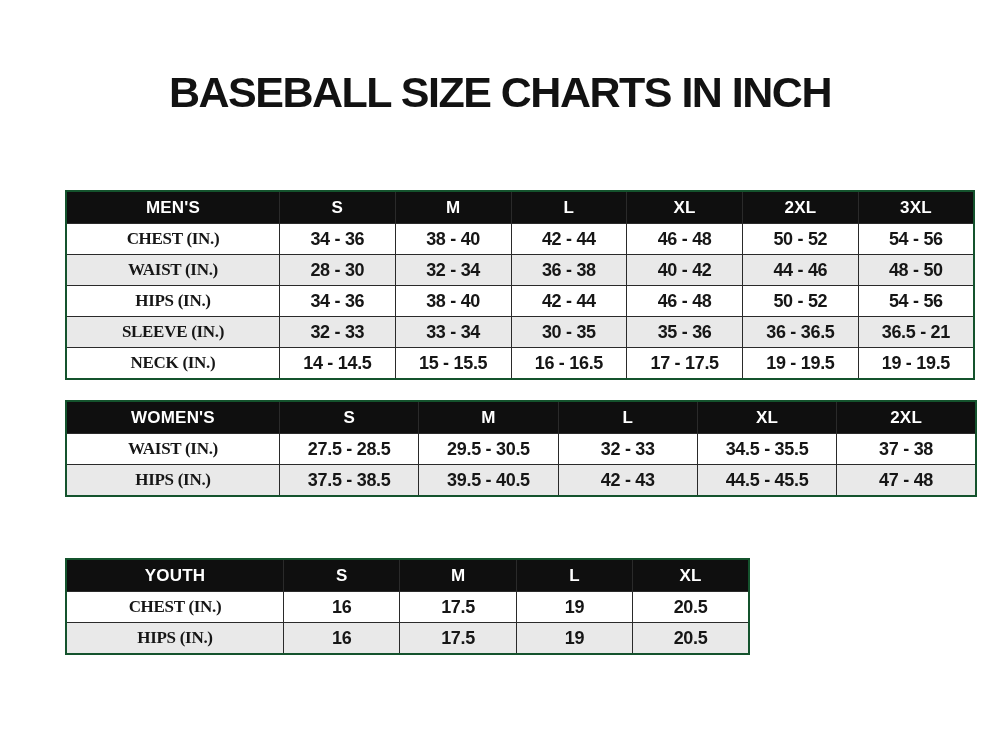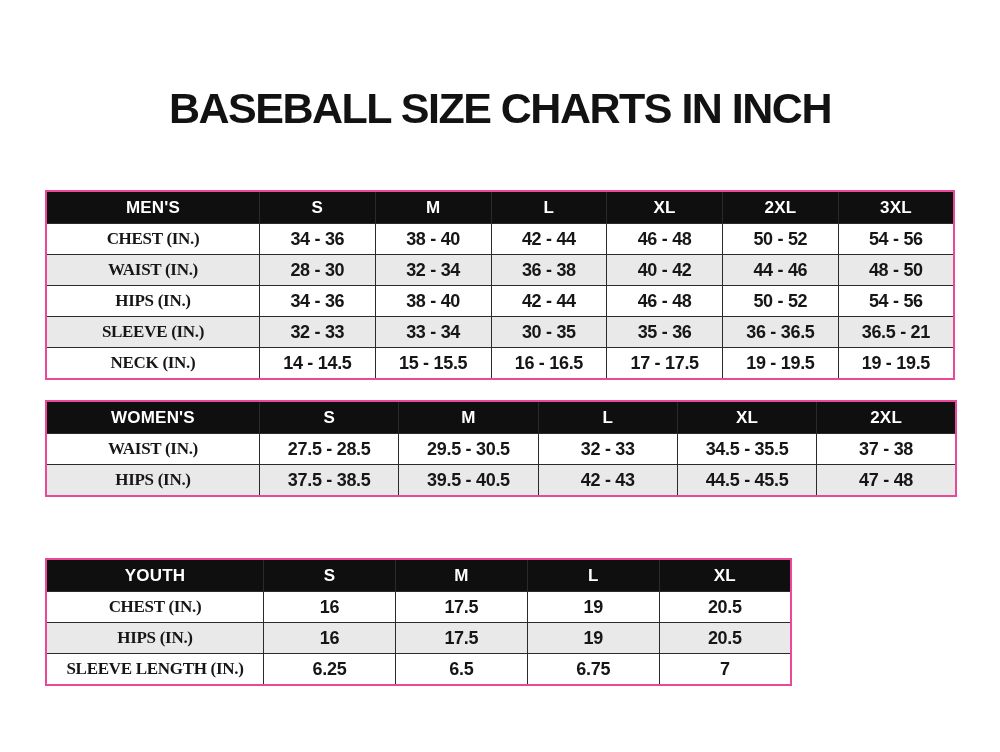--- a/index.html
+++ b/index.html
@@ -12,34 +12,35 @@
     height: 752px;
     position: relative;
     font-family: "Liberation Sans", sans-serif;
     overflow: hidden;
   }
   .page-title {
     position: absolute;
     left: 0;
     right: 0;
     top: 68px;
-    margin: 16px;
+    margin: 0;
     text-align: center;
     font-size: 43px;
     line-height: 48px;
     font-weight: bold;
     letter-spacing: -1.5px;
     color: #121212;
   }
   table.chart {
     position: absolute;
     border-collapse: collapse;
     table-layout: fixed;
     background: #ffffff;
-    border: 2px solid #ec4899;
+    border: 2px solid #14532d;
+    margin-left: 20px;
   }
   table.chart th,
   table.chart td {
     border: 1.5px solid #2a2a2a;
     text-align: center;
     vertical-align: middle;
     padding: 0 2px;
     white-space: nowrap;
     overflow: hidden;
   }
@@ -60,21 +61,21 @@
   }
   table.chart tbody td.row-label {
     font-size: 17px;
     font-family: Liberation Serif, serif;
   }
   table.chart tbody tr:nth-child(even) td {
     background: #e9e9e9;
   }
   #table-mens   { left: 45px; top: 190px; width: 910px; }
   #table-womens { left: 45px; top: 400px; width: 912px; }
-  #table-youth  { left: 45px; top: 558px; width: 747px; }
+  #table-youth  { left: 45px; top: 558px; width: 685px; }
   #table-mens   th:first-child { width: 208px; }
   #table-womens th:first-child { width: 208px; }
   #table-youth  th:first-child { width: 212px; }
 </style>
 </head>
 <body>
 
 <div class="page">
   <h1 class="page-title">BASEBALL SIZE CHARTS IN INCH</h1>
 
@@ -188,22 +189,15 @@
           <td>19</td>
           <td>20.5</td>
         </tr>
         <tr>
           <td class="row-label">HIPS (IN.)</td>
           <td>16</td>
           <td>17.5</td>
           <td>19</td>
           <td>20.5</td>
         </tr>
-        <tr>
-          <td class="row-label">SLEEVE LENGTH (IN.)</td>
-          <td>6.25</td>
-          <td>6.5</td>
-          <td>6.75</td>
-          <td>7</td>
-        </tr>
       </tbody>
     </table>
 </div>
 
 </body></html>

